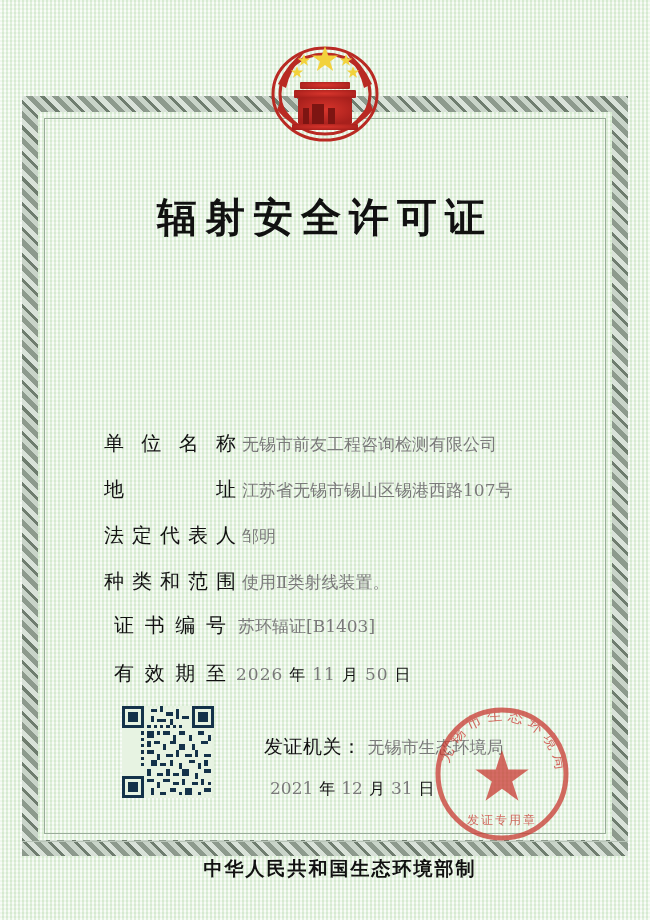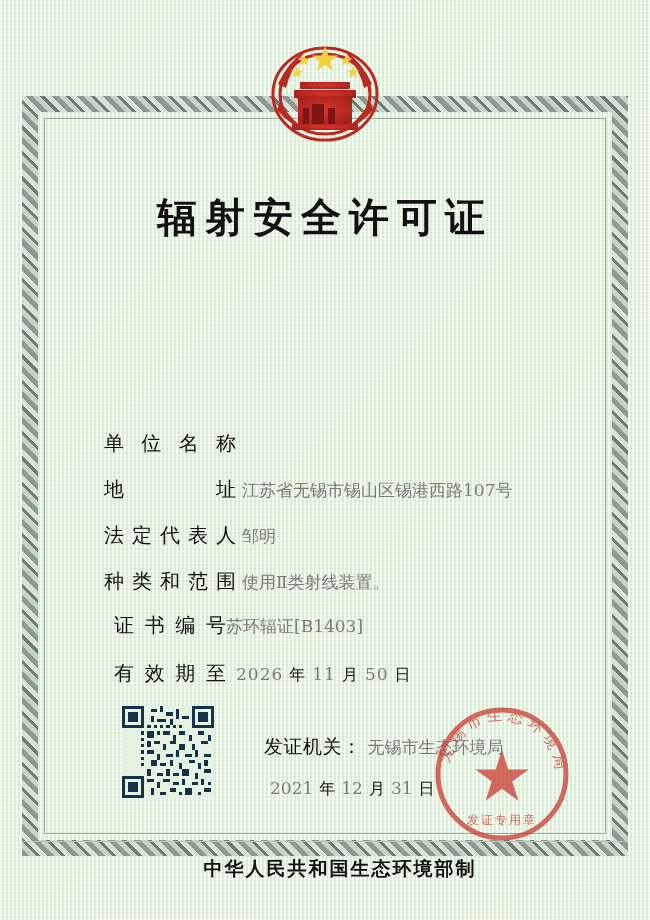--- a/index.html
+++ b/index.html
@@ -146,21 +146,21 @@
     color: #111;
     width: 112px;
     flex: none;
     display: flex;
     justify-content: space-between;
   }
   .field-value2 {
     font-family: "DejaVu Serif", "Liberation Serif", serif;
     font-size: 17px;
     color: #7a7a7a;
-    padding-left: 0;
+    padding-left: 12px;
     white-space: nowrap;
   }
   .date-value {
     font-family: "DejaVu Serif", "Liberation Serif", serif;
     font-size: 17px;
     color: #7a7a7a;
     padding-left: 10px;
     white-space: nowrap;
     letter-spacing: 1px;
   }
@@ -286,20 +286,21 @@
 
   <div class="fields">
 
     <div class="field-row">
       <div class="field-label">
         <span>单</span>
         <span>位</span>
         <span>名</span>
         <span>称</span>
       </div>
+      <div class="field-value">无锡市前友工程咨询检测有限公司</div>
     </div>
 
     <div class="field-row">
       <div class="field-label">
         <span>地</span>
         <span>址</span>
       </div>
       <div class="field-value">江苏省无锡市锡山区锡港西路107号</div>
     </div>
 

